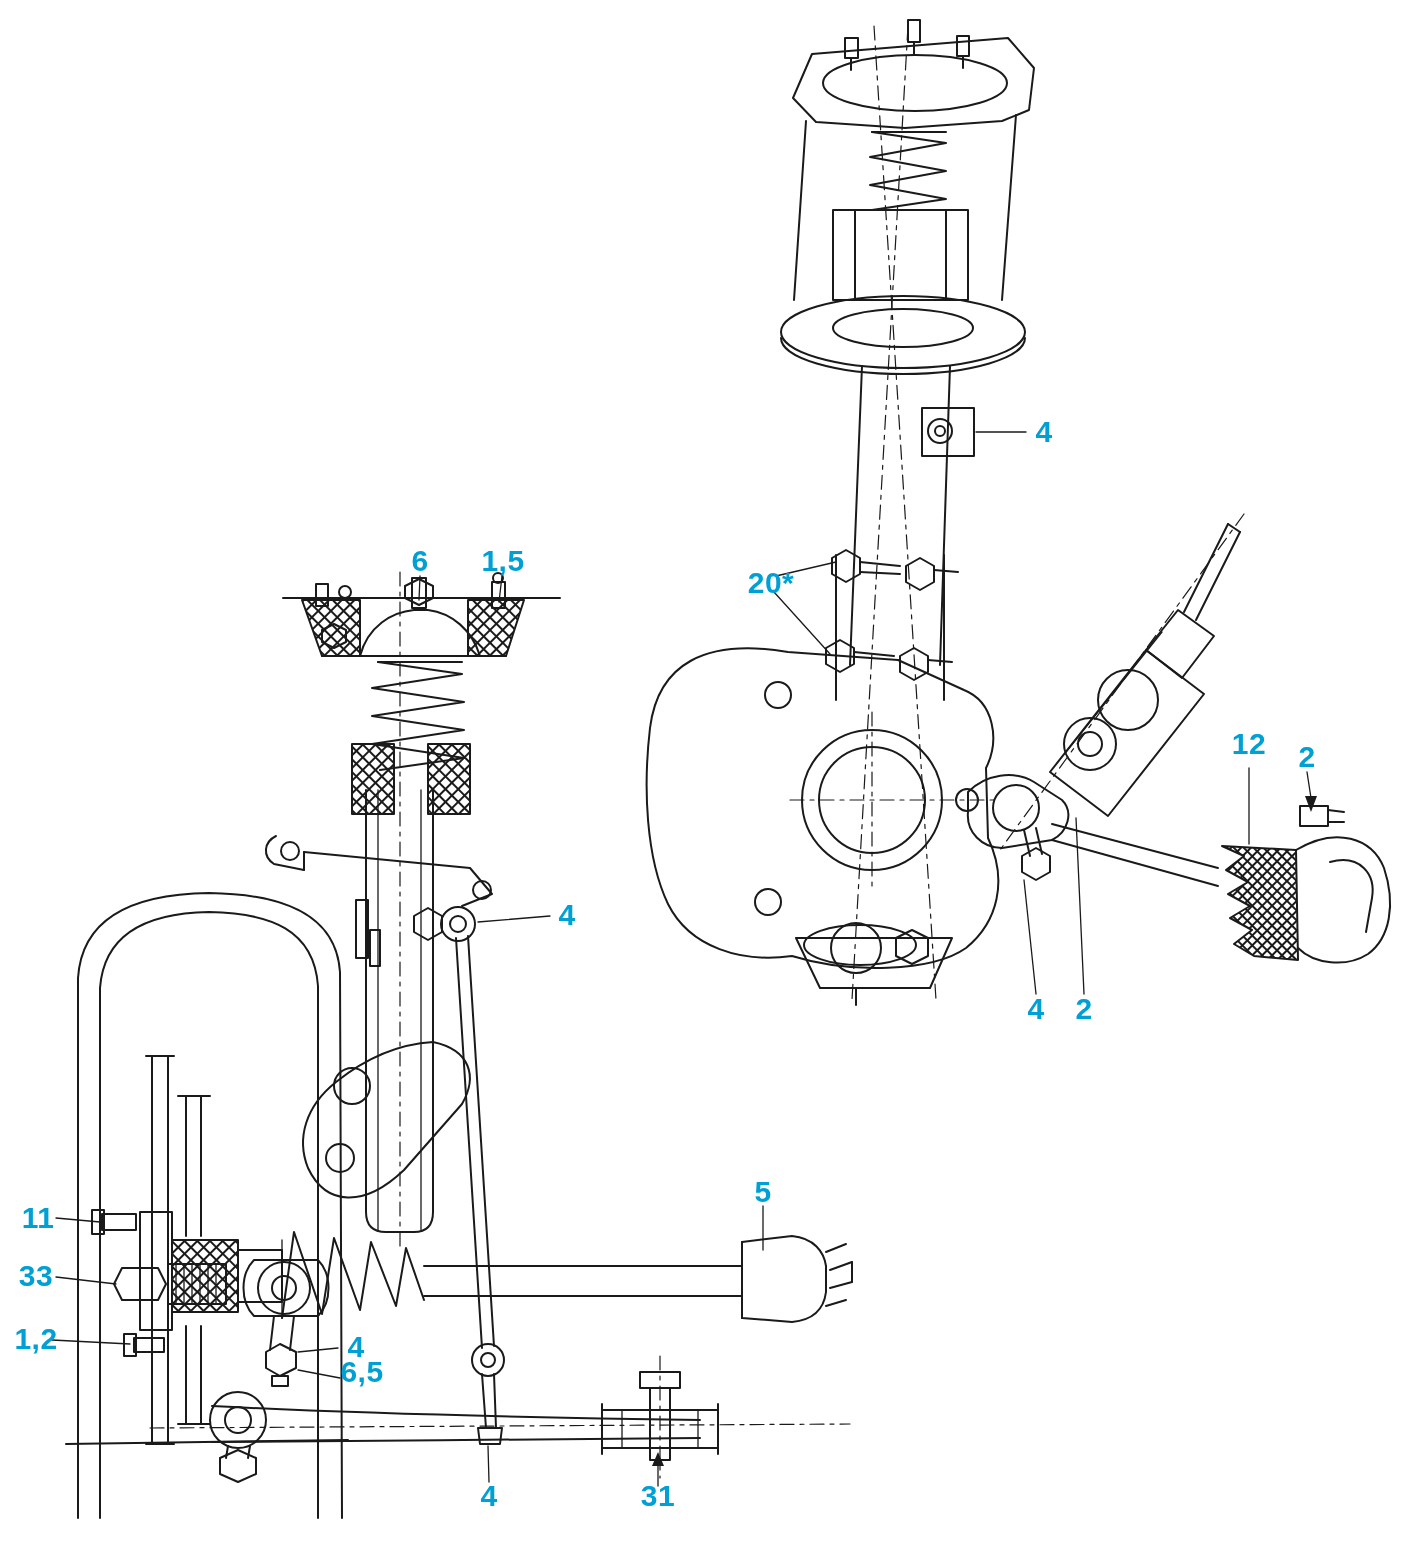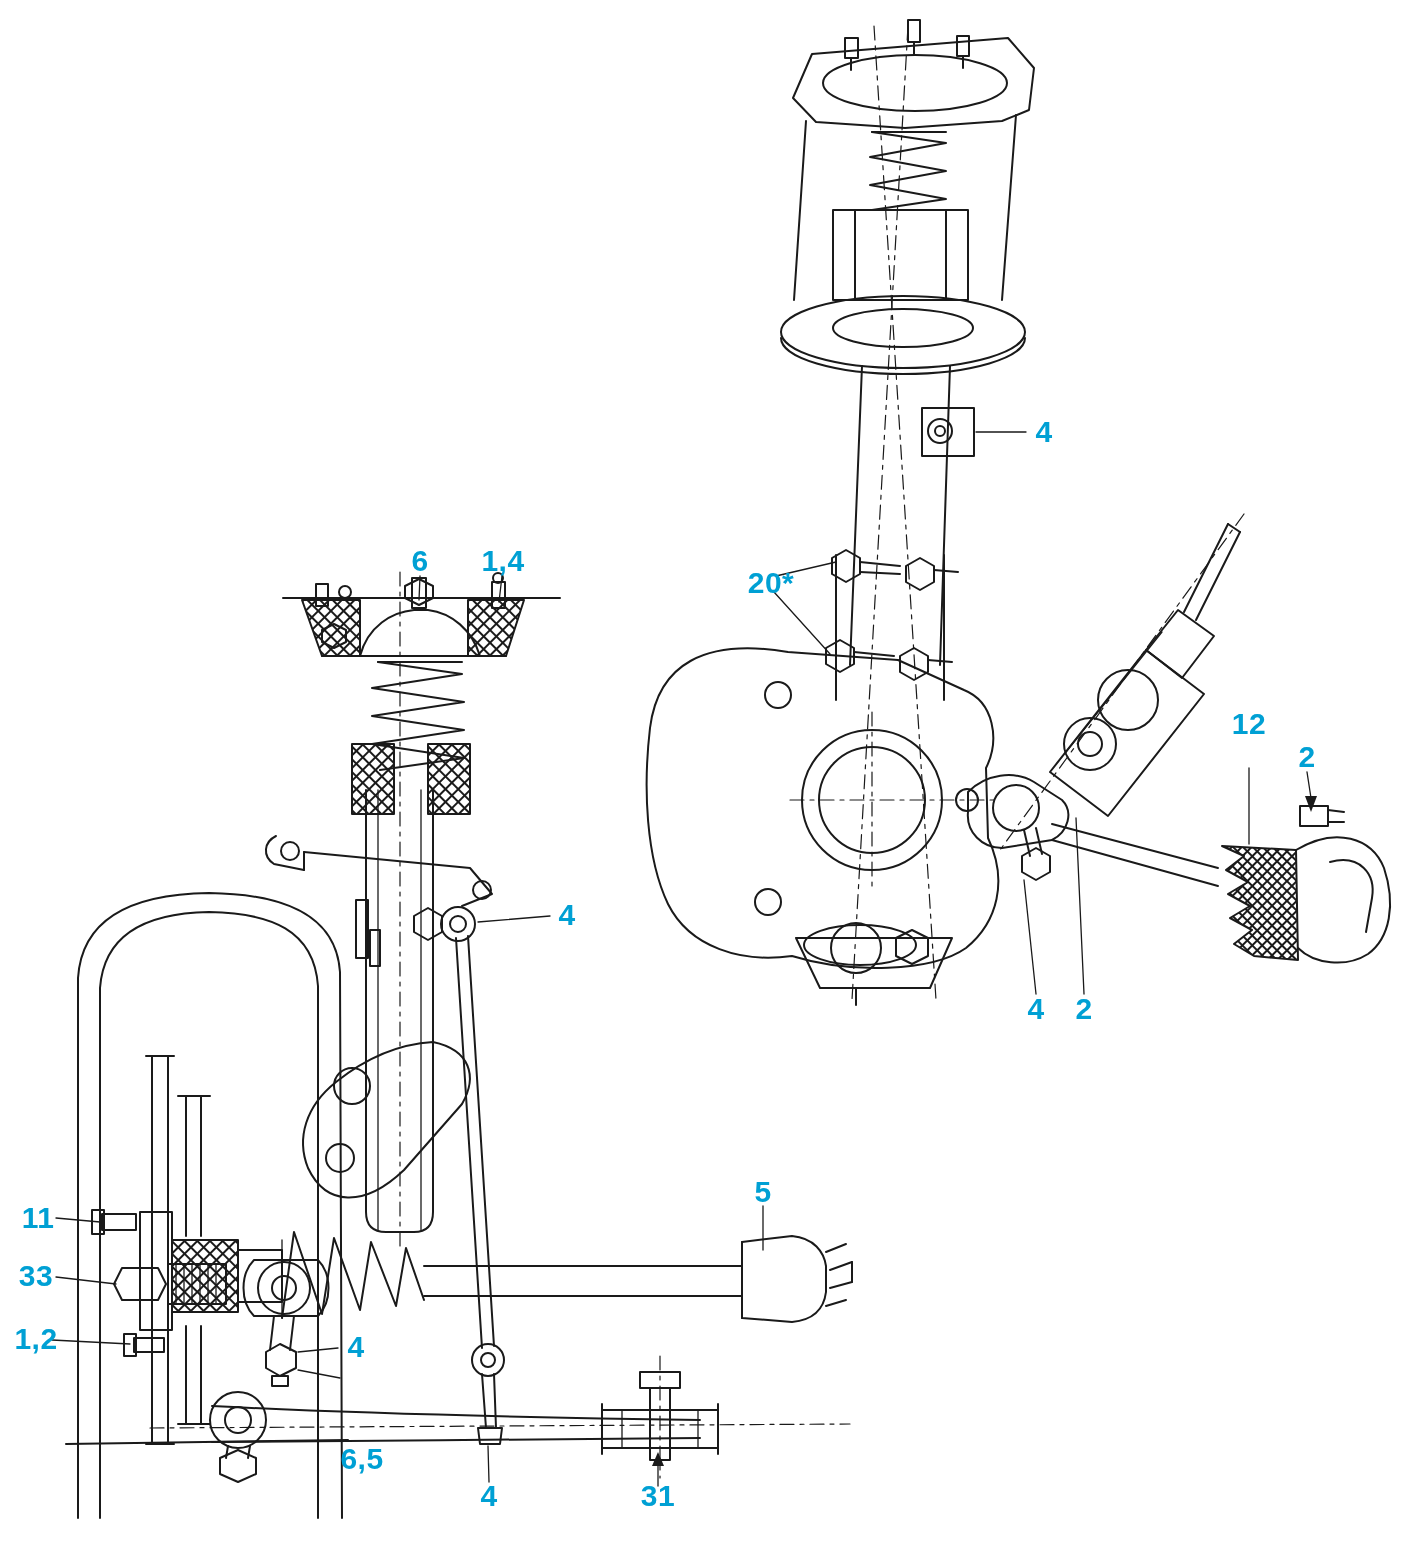--- a/index.html
+++ b/index.html
@@ -333,30 +333,30 @@
       <line x1="338" y1="1348" x2="298" y2="1352"></line>
       <line x1="340" y1="1378" x2="298" y2="1370"></line>
       <line x1="763" y1="1206" x2="763" y2="1250"></line>
       <line x1="489" y1="1482" x2="488" y2="1446"></line>
       <line x1="658" y1="1486" x2="658" y2="1464"></line>
       <polygon class="solid" points="652,1466 664,1466 658,1452"></polygon>
     </g>
   </svg>
 
   <div class="callout" style="left:420px;  top:561px">6</div>
-  <div class="callout" style="left:503px;  top:561px">1,4</div>
+  <div class="callout" style="left:503px;  top:561px">1,5</div>
   <div class="callout" style="left:1044px; top:432px">4</div>
   <div class="callout" style="left:771px;  top:583px">20*</div>
-  <div class="callout" style="left:1249px; top:724px">12</div>
+  <div class="callout" style="left:1249px; top:744px">12</div>
   <div class="callout" style="left:1307px; top:757px">2</div>
   <div class="callout" style="left:567px;  top:915px">4</div>
   <div class="callout" style="left:1036px; top:1009px">4</div>
   <div class="callout" style="left:1084px; top:1009px">2</div>
   <div class="callout" style="left:38px;   top:1218px">11</div>
   <div class="callout" style="left:36px;   top:1276px">33</div>
   <div class="callout" style="left:36px;   top:1339px">1,2</div>
   <div class="callout" style="left:356px;  top:1347px">4</div>
-  <div class="callout" style="left:362px;  top:1459px">6,5</div>
+  <div class="callout" style="left:362px;  top:1372px">6,5</div>
   <div class="callout" style="left:763px;  top:1192px">5</div>
   <div class="callout" style="left:489px;  top:1496px">4</div>
   <div class="callout" style="left:658px;  top:1496px">31</div>
 
 </div>
 
 </body></html>

